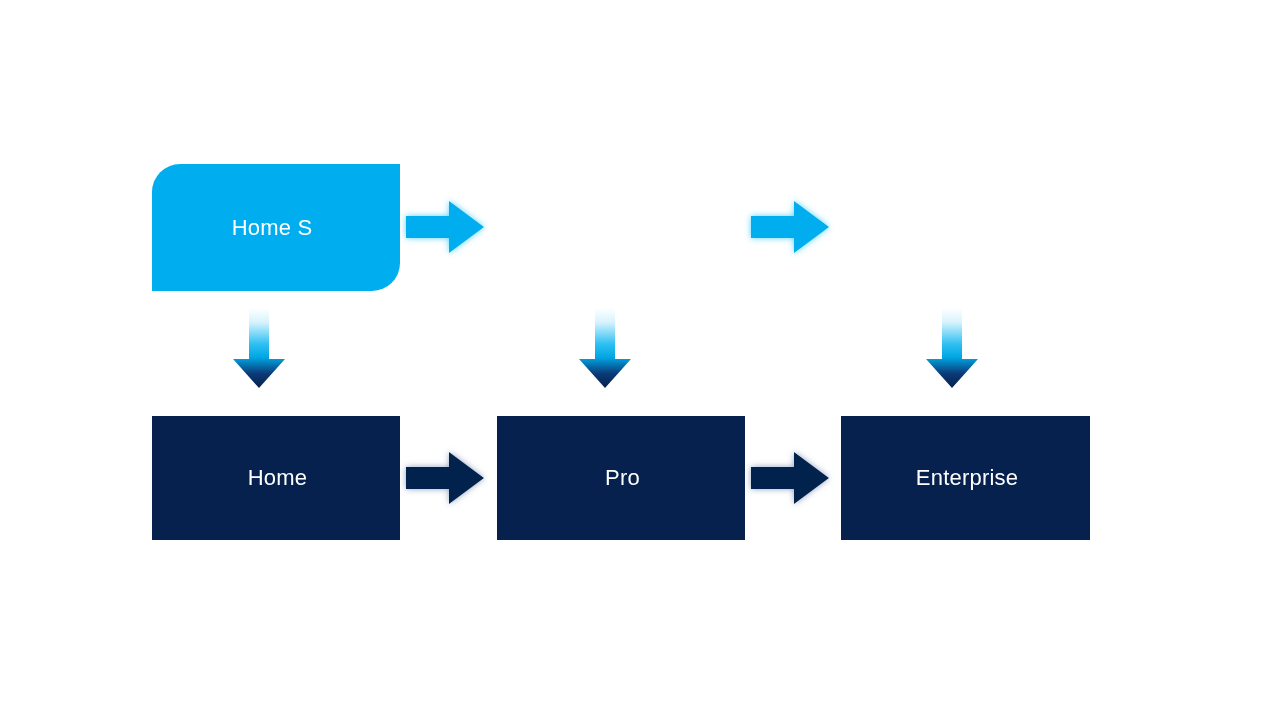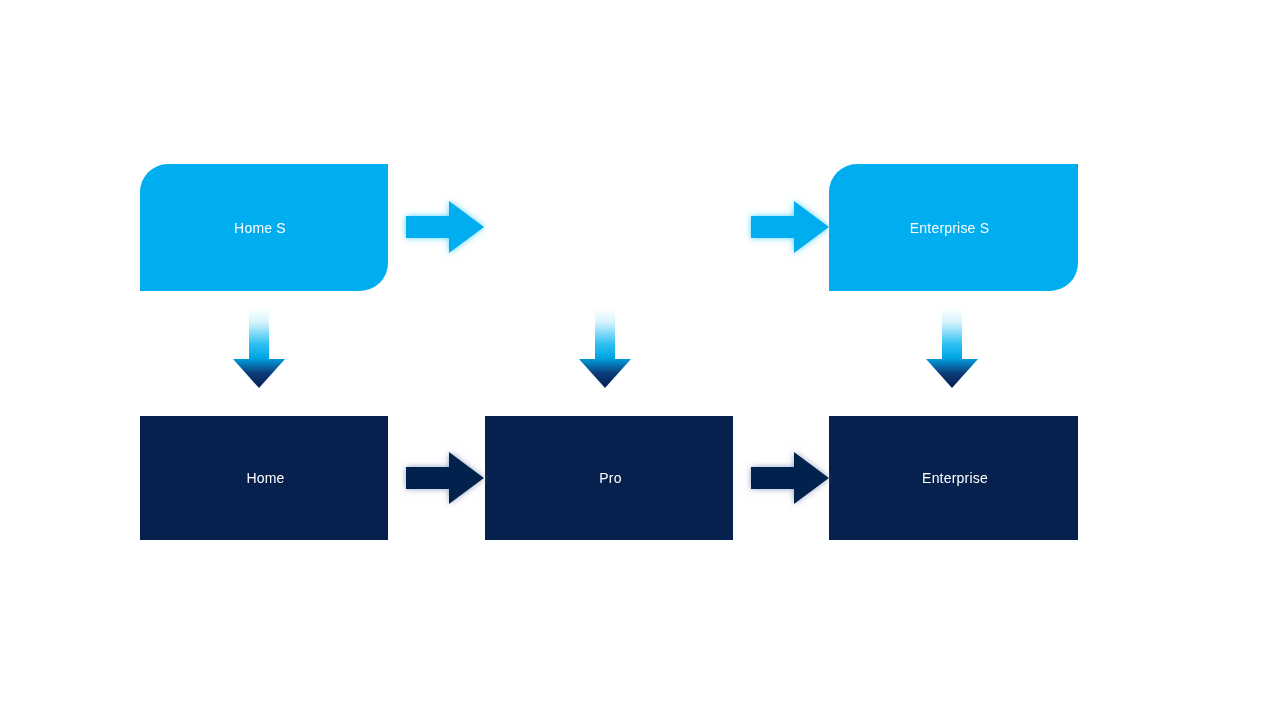--- a/index.html
+++ b/index.html
@@ -25,25 +25,26 @@
   }
 
   
   .node {
     position: absolute;
     display: flex;
     align-items: center;
     justify-content: center;
     box-sizing: border-box;
     color: #ffffff;
-    font-size: 14px;
+    font-size: 22px;
     font-weight: 400;
     letter-spacing: 0.2px;
     line-height: 1;
     user-select: none;
+    margin-left: 12px;
   }
 
   .node-top {
     background: #00adef;
     border-radius: 28px 0 28px 0;
     height: 127px;
     top: 164px;
   }
 
   .node-bottom {
@@ -93,23 +94,20 @@
 </head>
 <body>
 
 <div id="canvas">
 
   <div class="node node-top col-1">
     <span class="node-label">Home S</span>
   </div>
 
 
-  <div class="node node-top col-3">
-    <span class="node-label">Enterprise S</span>
-  </div>
 
   <div class="harrow harrow-1">
     <svg viewBox="0 0 78 56" xmlns="http://www.w3.org/2000/svg">
       <defs>
         <filter id="glowLight1" x="-60%" y="-60%" width="220%" height="220%">
           <feDropShadow dx="0" dy="0" stdDeviation="3.4" flood-color="#4fd0f9" flood-opacity="0.95"></feDropShadow>
         </filter>
       </defs>
       <polygon points="0,17 43,17 43,2 78,28 43,54 43,39 0,39" fill="#00adef" filter="url(#glowLight1)"></polygon>
     </svg>

